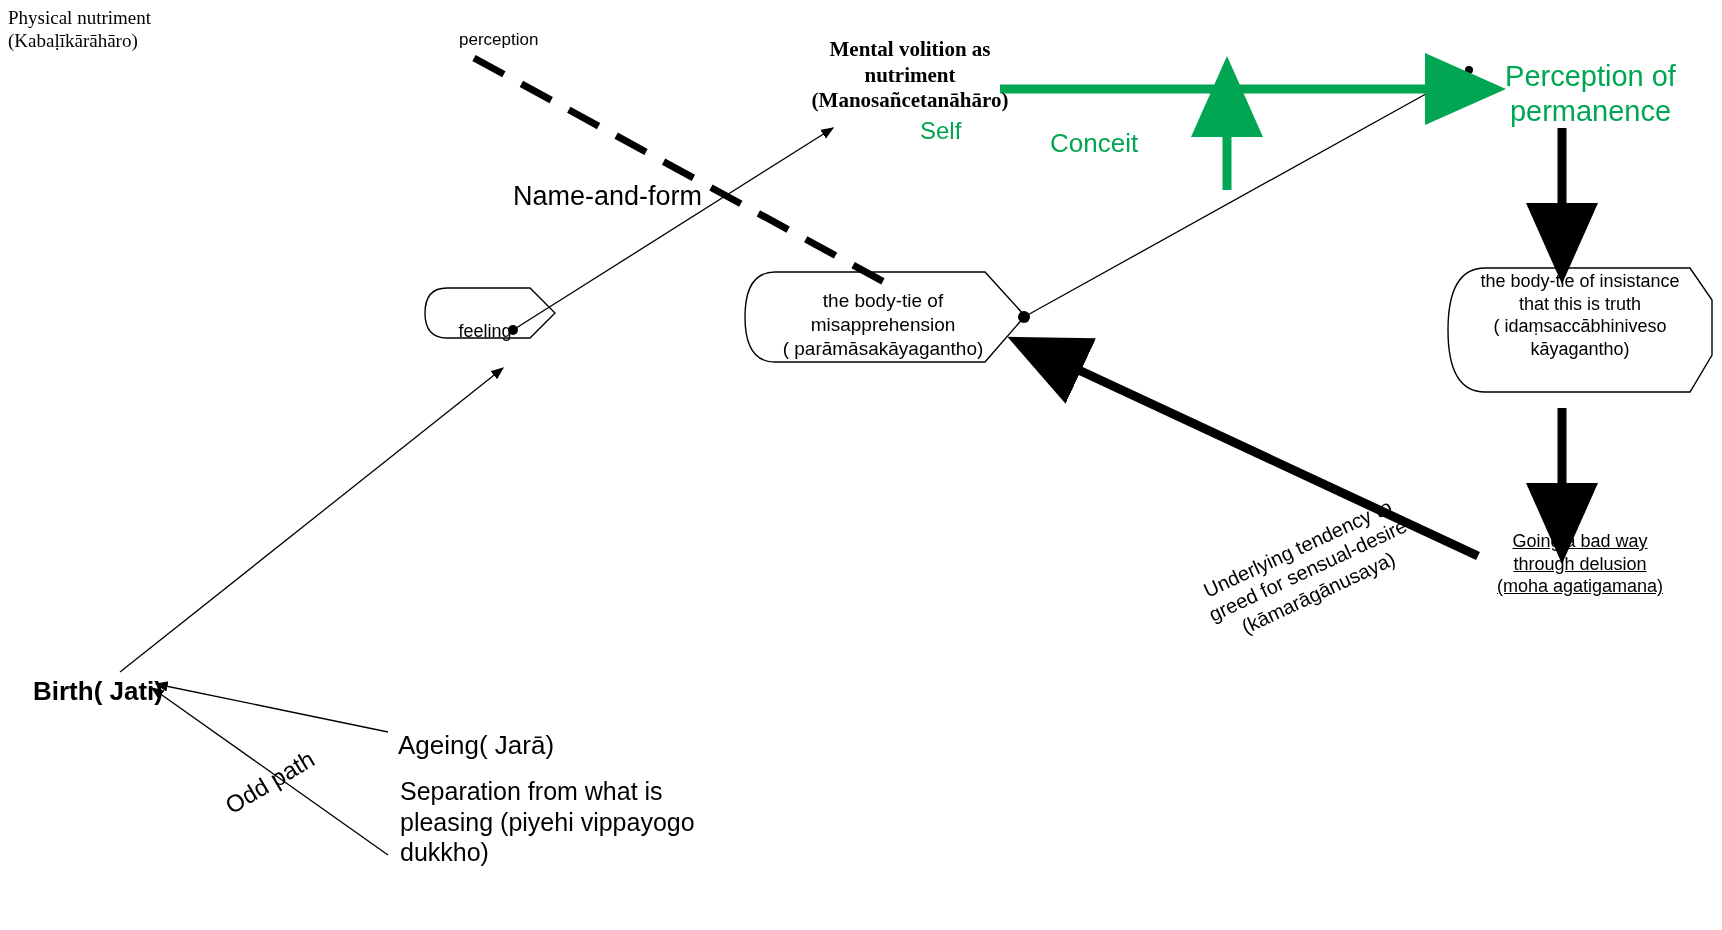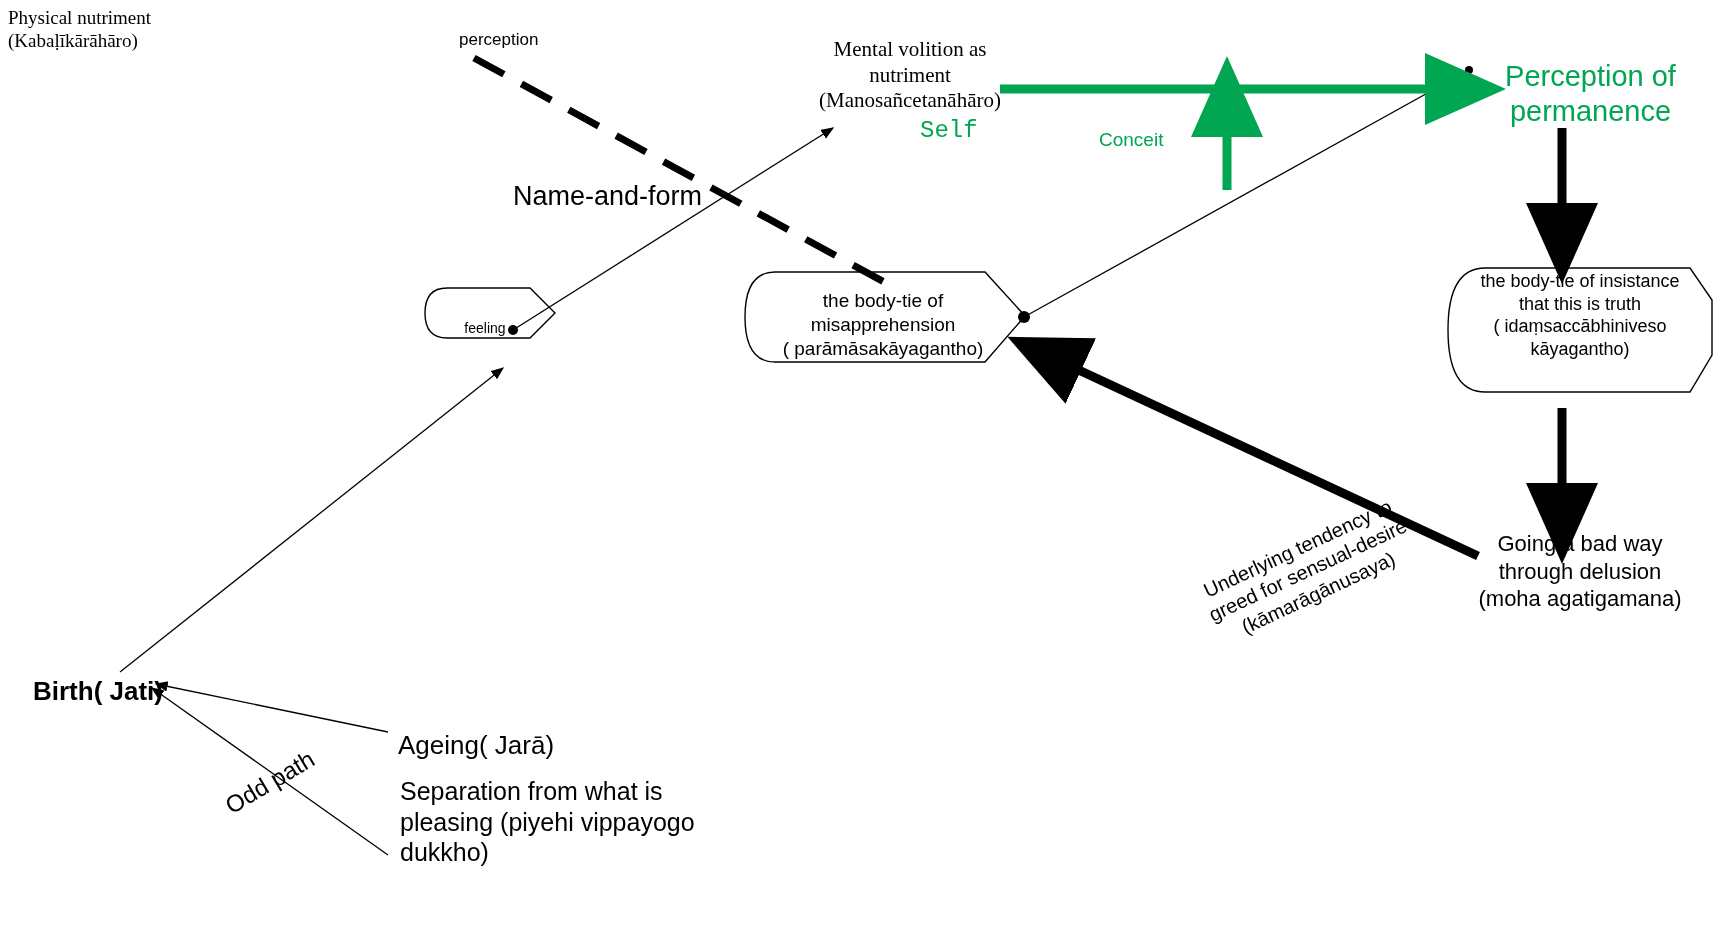--- a/index.html
+++ b/index.html
@@ -98,46 +98,46 @@
     <line x1="1000" y1="89" x2="1470" y2="89" stroke="#00a651" stroke-width="9" marker-end="url(#arrowGreen)"></line>
 
     <line x1="1227" y1="190" x2="1227" y2="92" stroke="#00a651" stroke-width="9" marker-end="url(#arrowGreen)"></line>
   </svg>
 
   <div class="lbl serif" style="left:8px; top:6px; font-size:19px;">Physical nutriment
 (Kabaḷīkārāhāro)</div>
 
   <div class="lbl sans" style="left:459px; top:30px; font-size:17px;">perception</div>
 
-  <div class="lbl serif" style="left:795px; top:37px; font-size:21px; text-align:center; width:230px;">Mental volition as
+  <div class="lbl serif" style="left:795px; top:37px; font-size:21px; text-align:center; width:230px;font-weight:bold;">Mental volition as
 nutriment
 (Manosañcetanāhāro)</div>
 
 
   <div class="lbl sans green" style="left:1483px; top:59px; font-size:29px; text-align:center; width:215px;">Perception of
 permanence</div>
 
-  <div class="lbl sans green" style="left:920px; top:116px; font-size:24px;font-family:Liberation Mono, monospace;">Self</div>
+  <div class="lbl sans green" style="left:920px; top:116px; font-size:24px;">Self</div>
 
-  <div class="lbl sans green" style="left:1099px; top:128px; font-size:19px;">Conceit</div>
+  <div class="lbl sans green" style="left:1050px; top:128px; font-size:26px;">Conceit</div>
 
   <div class="lbl sans" style="left:513px; top:180px; font-size:27px;">Name-and-form</div>
 
-  <div class="node-text sans" style="left:425px; top:320px; width:120px; font-size:14px;">feeling</div>
+  <div class="node-text sans" style="left:425px; top:320px; width:120px; font-size:18px;">feeling</div>
 
   <div class="node-text sans" style="left:1450px; top:270px; width:260px; font-size:18px;">the body-tie of insistance
 that this is truth
 ( idaṃsaccābhiniveso
 kāyagantho)</div>
 
   <div class="node-text sans" style="left:748px; top:289px; width:270px; font-size:19px;">the body-tie of
 misapprehension
 ( parāmāsakāyagantho)</div>
 
-  <div class="node-text sans" style="left:1440px; top:530px; width:280px; font-size:22px;">Going a bad way
+  <div class="node-text sans" style="left:1440px; top:530px; width:280px; font-size:18px;text-decoration:underline;">Going a bad way
 through delusion
 (moha agatigamana)</div>
 
   <div class="lbl sans rot" style="left:1168px; top:534px; font-size:20px; text-align:center; width:280px; transform:rotate(-25deg); transform-origin:center center;">Underlying tendency to
 greed for sensual-desire
 (kāmarāgānusaya)</div>
 
   <div class="lbl sans" style="left:33px; top:676px; font-size:26px;font-weight:bold;">Birth( Jati)</div>
 
   <div class="lbl sans" style="left:398px; top:730px; font-size:26px;">Ageing( Jarā)</div>

